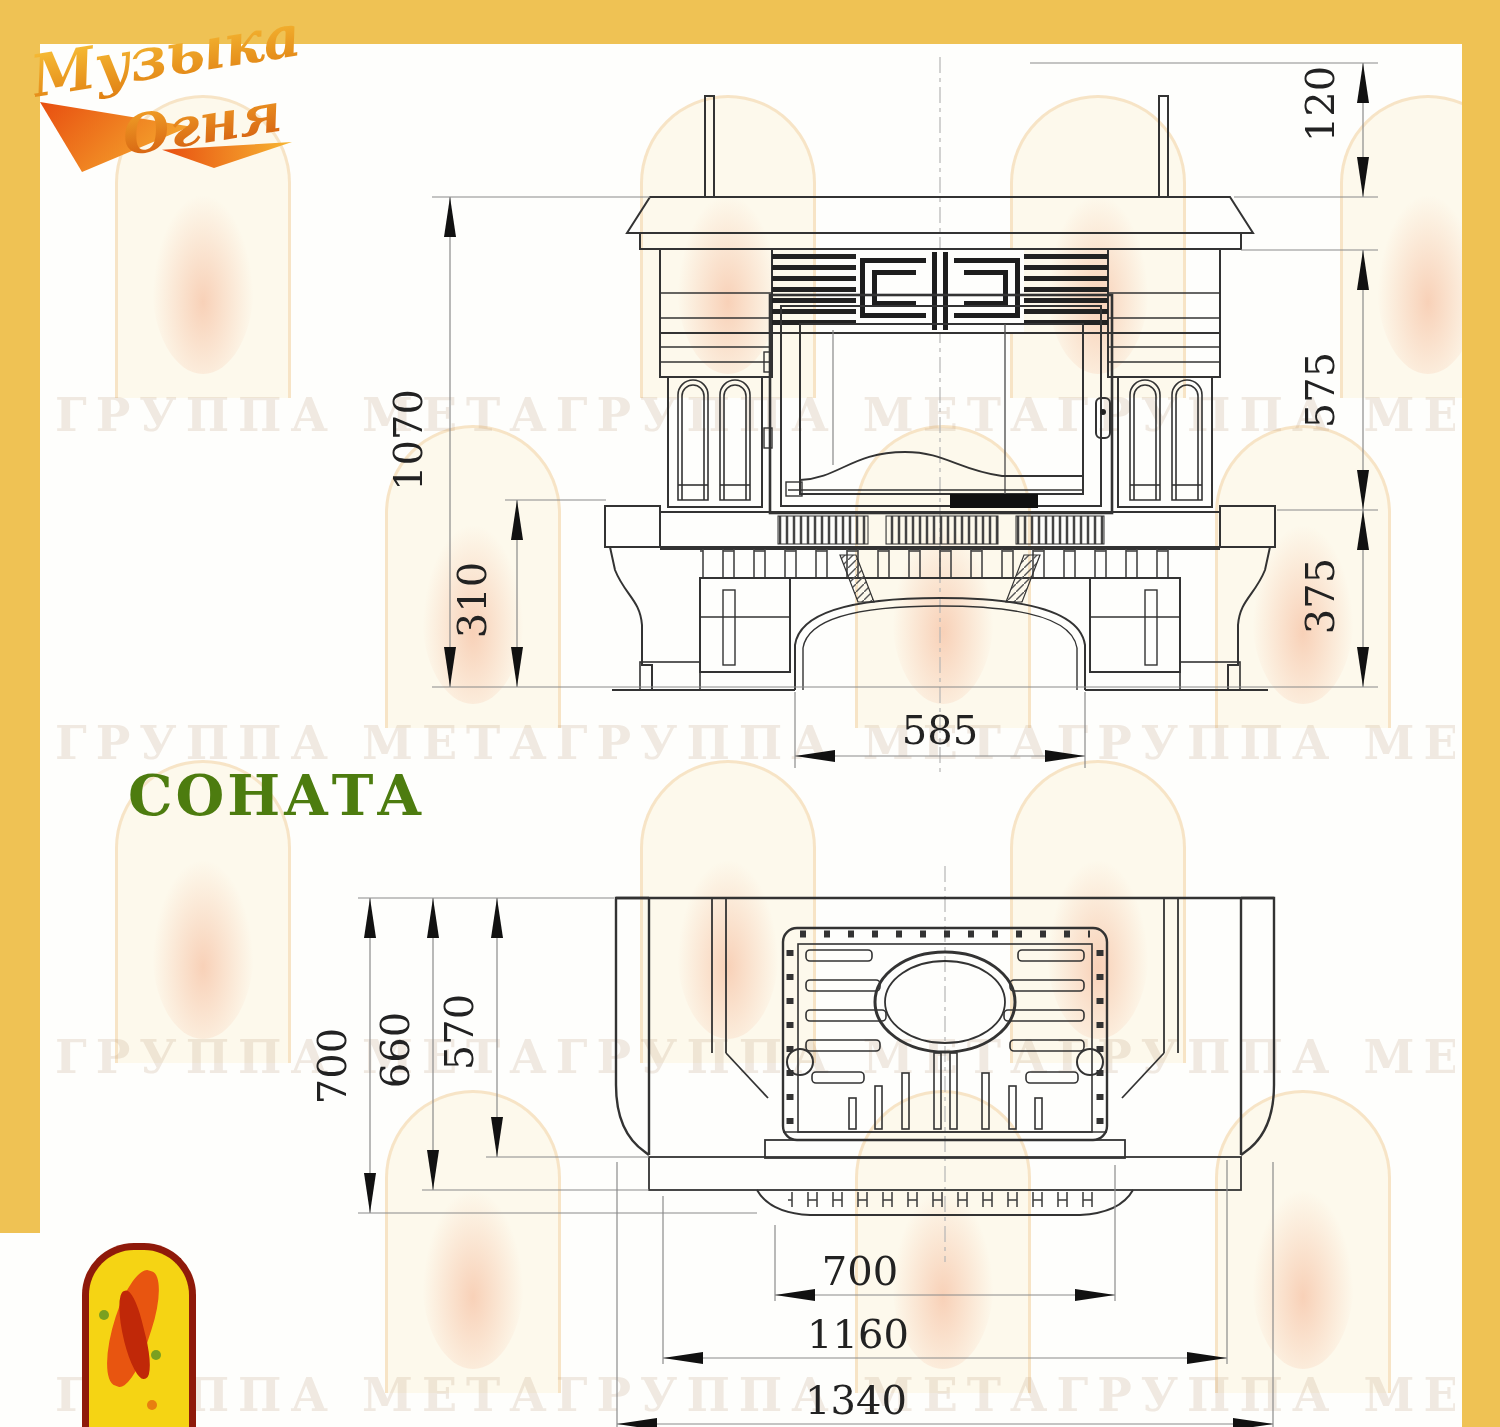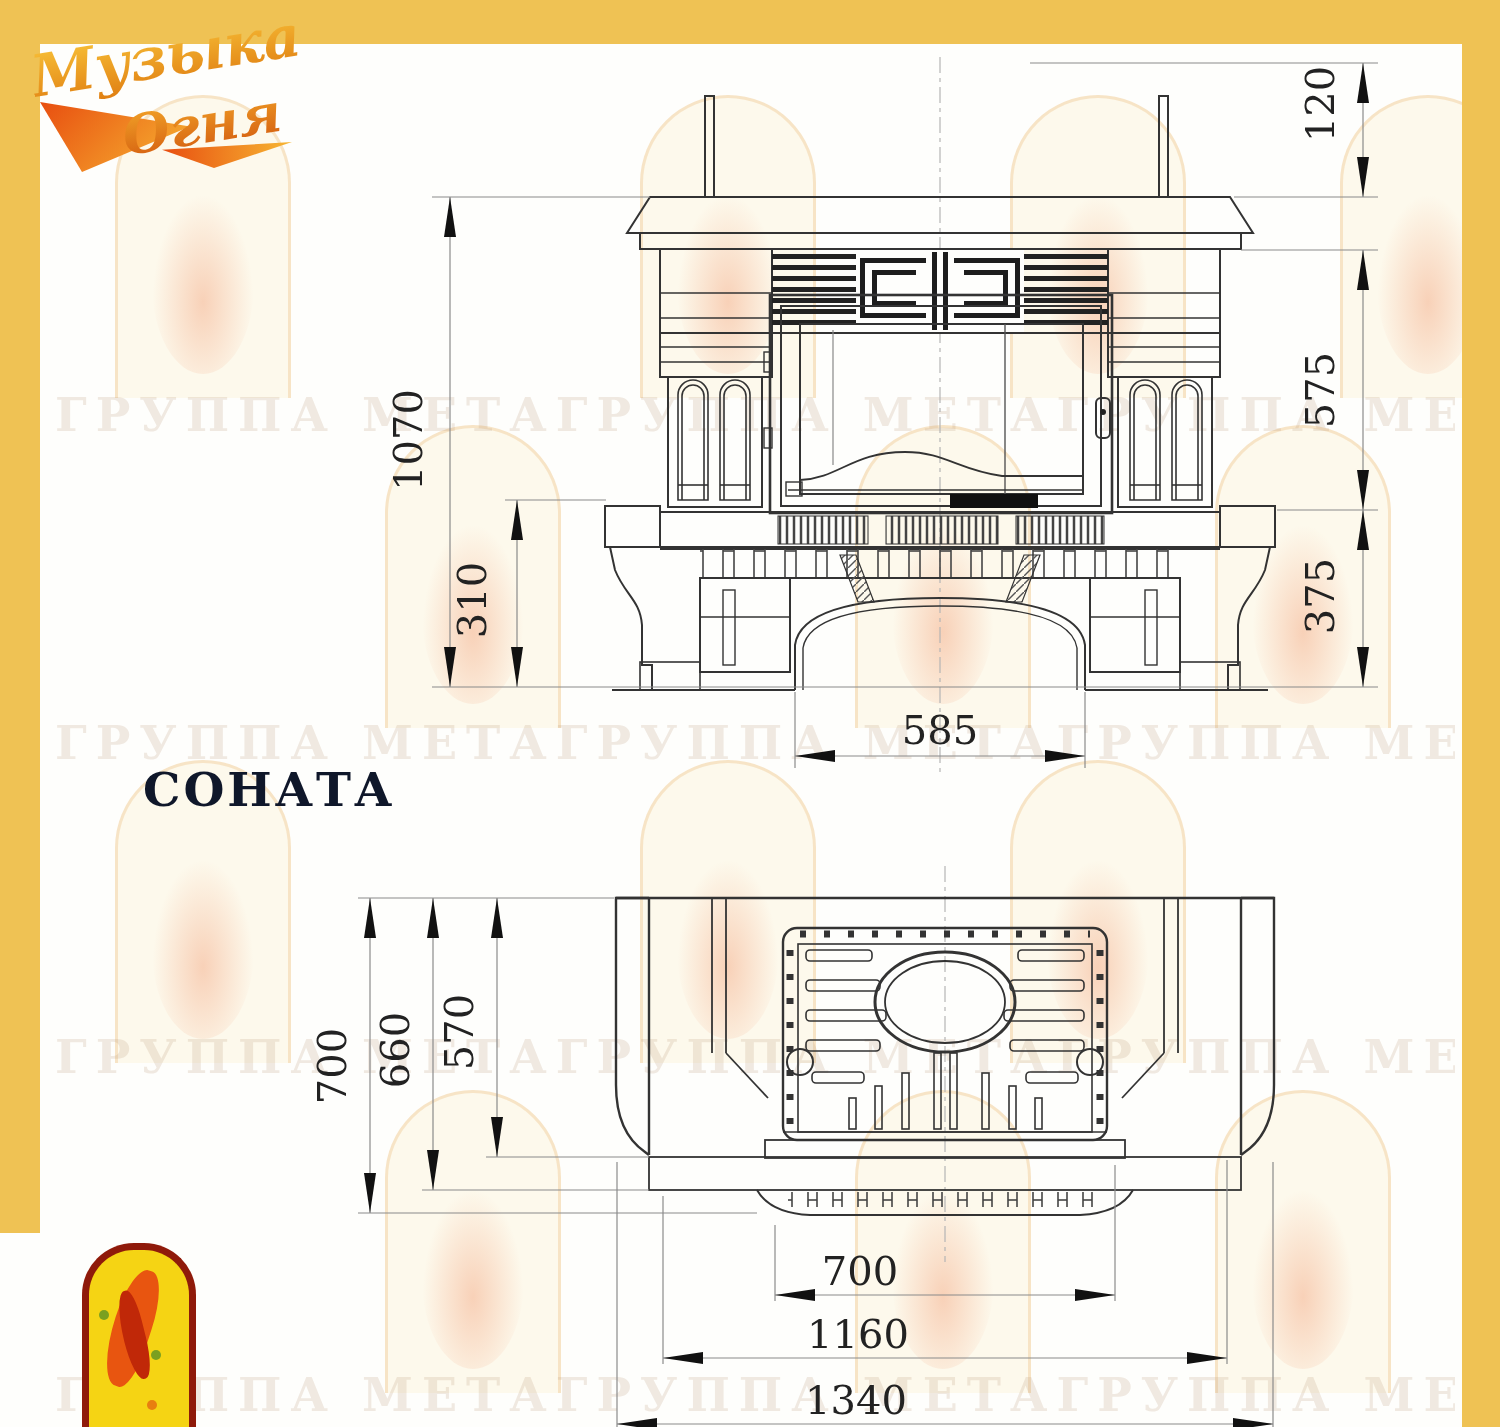--- a/index.html
+++ b/index.html
@@ -38,22 +38,22 @@
        clip-path:polygon(0 30%,100% 0,40% 100%);}
   #logo-bottom{position:absolute;left:82px;top:1243px;width:100px;height:184px;
        background:#f5d414;border:7px solid #8f1a0a;border-bottom:none;
        border-radius:52px 52px 0 0;overflow:hidden;}
   .fl1{position:absolute;left:24px;top:18px;width:38px;height:120px;background:#e85510;
        border-radius:50% 50% 40% 60%;transform:rotate(18deg);}
   .fl2{position:absolute;left:34px;top:40px;width:22px;height:90px;background:#c02808;
        border-radius:60% 40% 50% 50%;transform:rotate(-14deg);}
   .dot{position:absolute;width:10px;height:10px;border-radius:50%;}
   
-  #model-title{position:absolute;left:143px;top:762px;font-size:47px;font-weight:bold;
-       letter-spacing:3px;color:#0f172a;}
+  #model-title{position:absolute;left:128px;top:762px;font-size:56px;font-weight:bold;
+       letter-spacing:3px;color:#4d7c0f;}
   svg text{font-family:"DejaVu Serif","Liberation Serif",serif;font-size:40px;fill:#222;}
 </style>
 </head>
 <body>
 
 <div class="wm-arch" style="left:115px;top:95px">
     <div class="wm-flame"></div>
   </div>
 <div class="wm-arch" style="left:640px;top:95px">
     <div class="wm-flame"></div>

